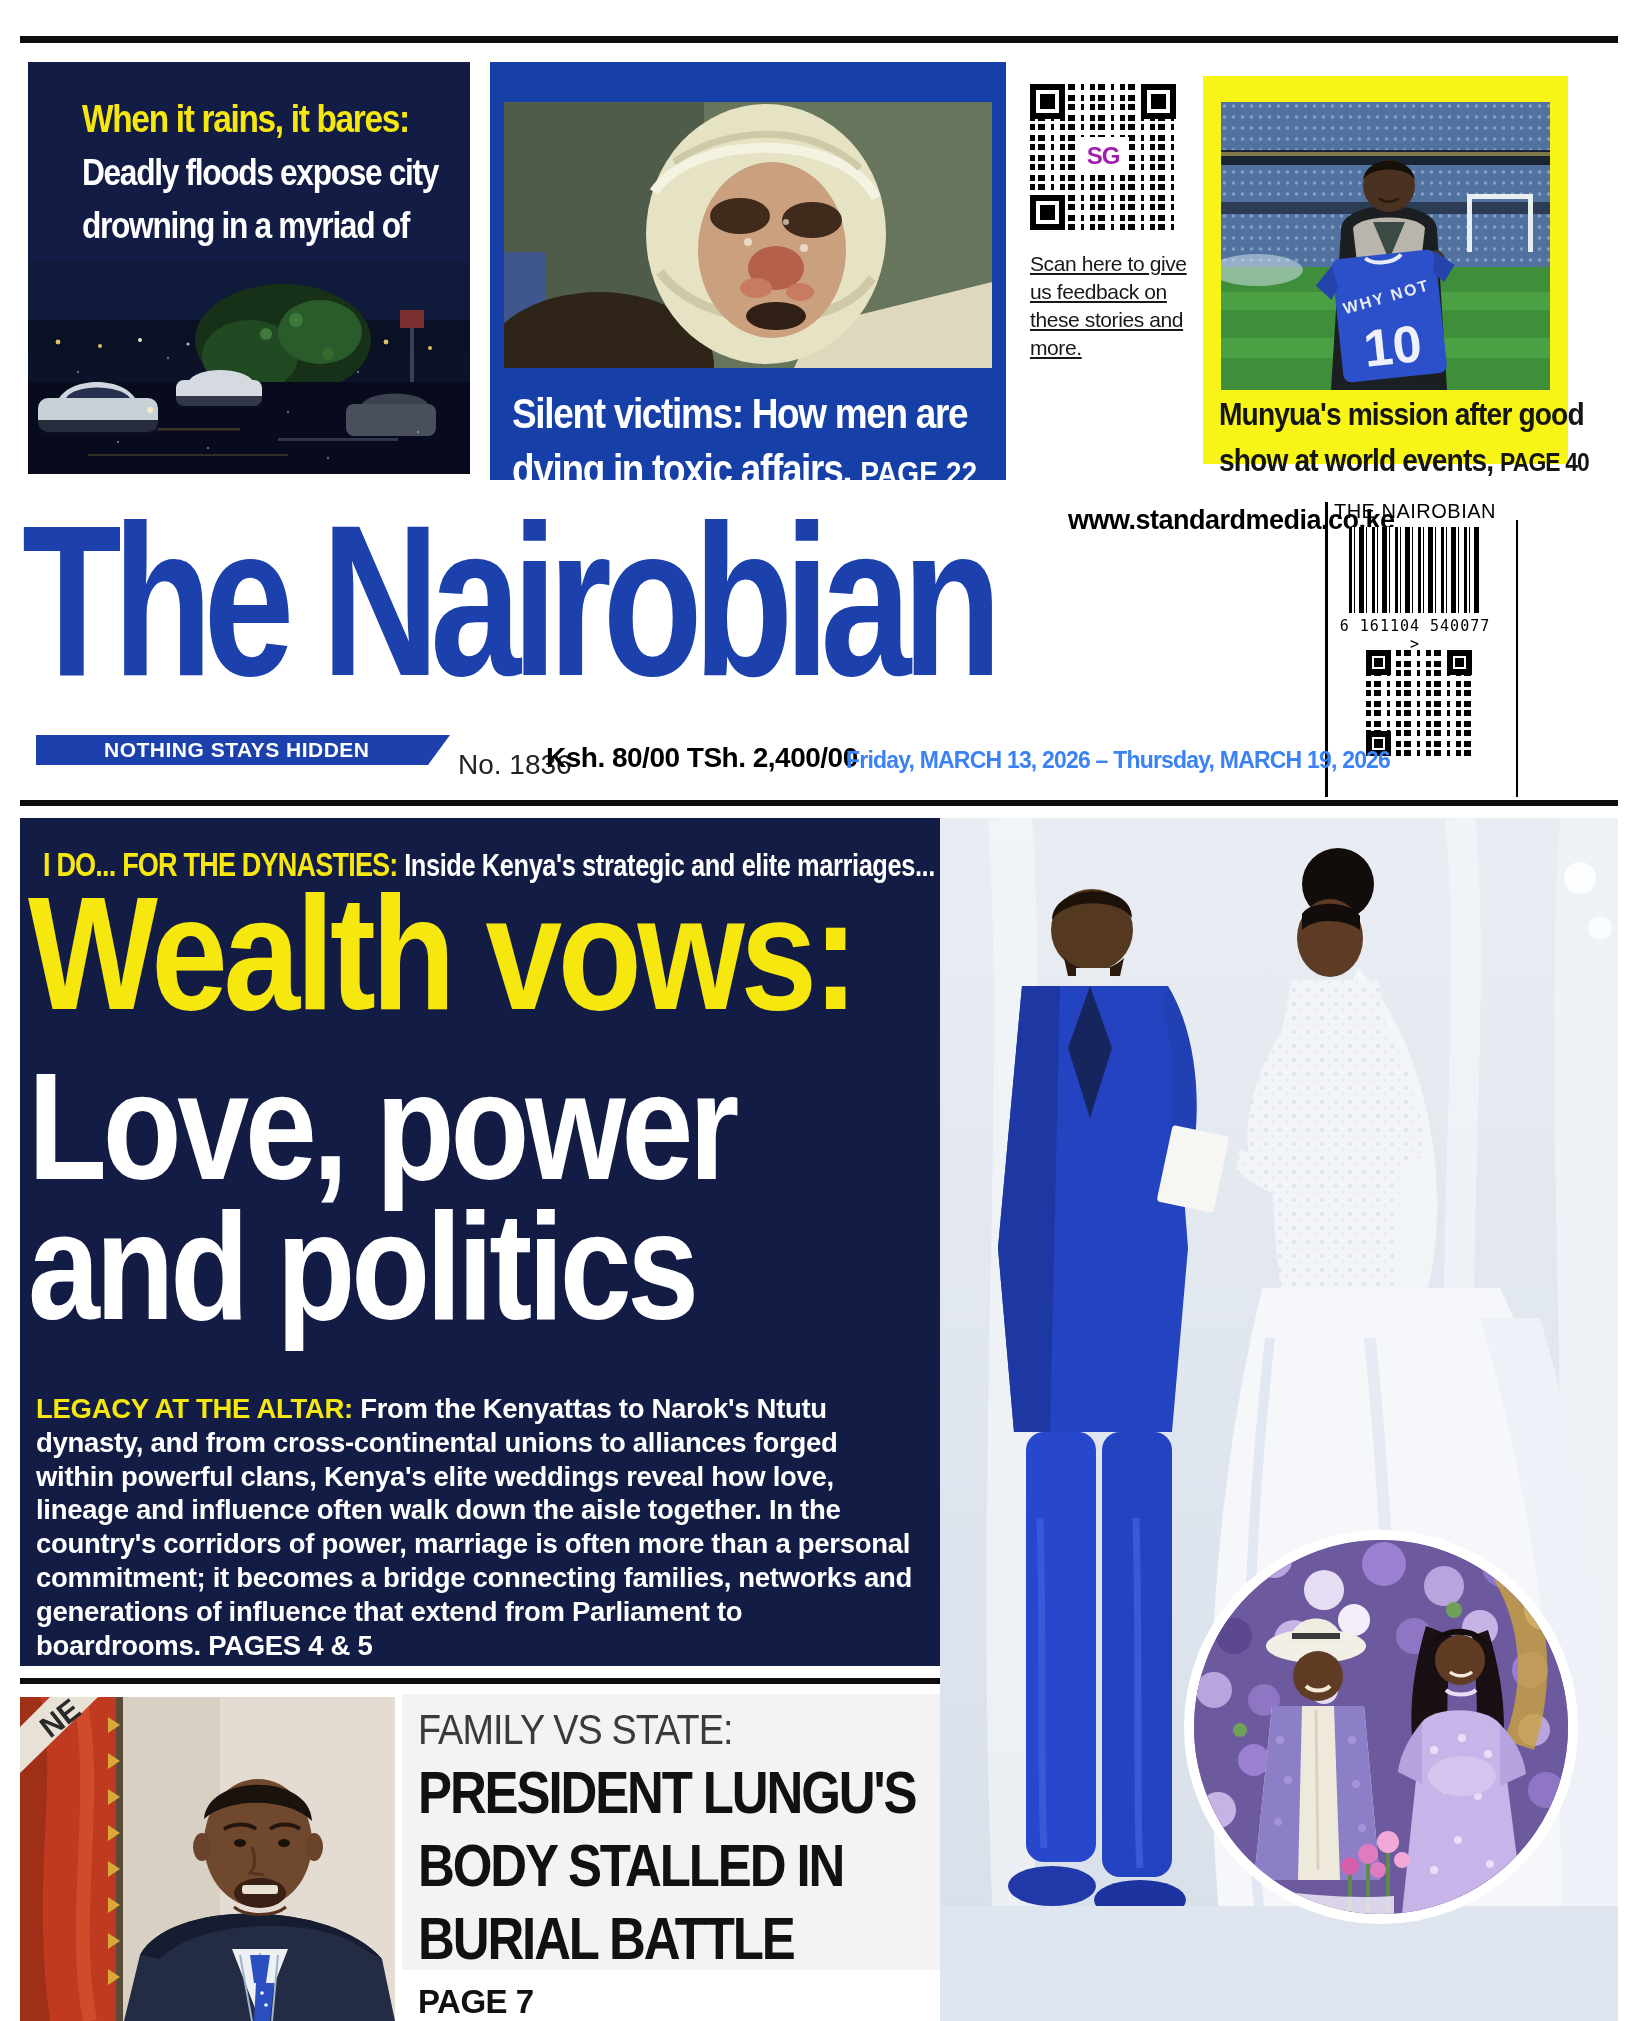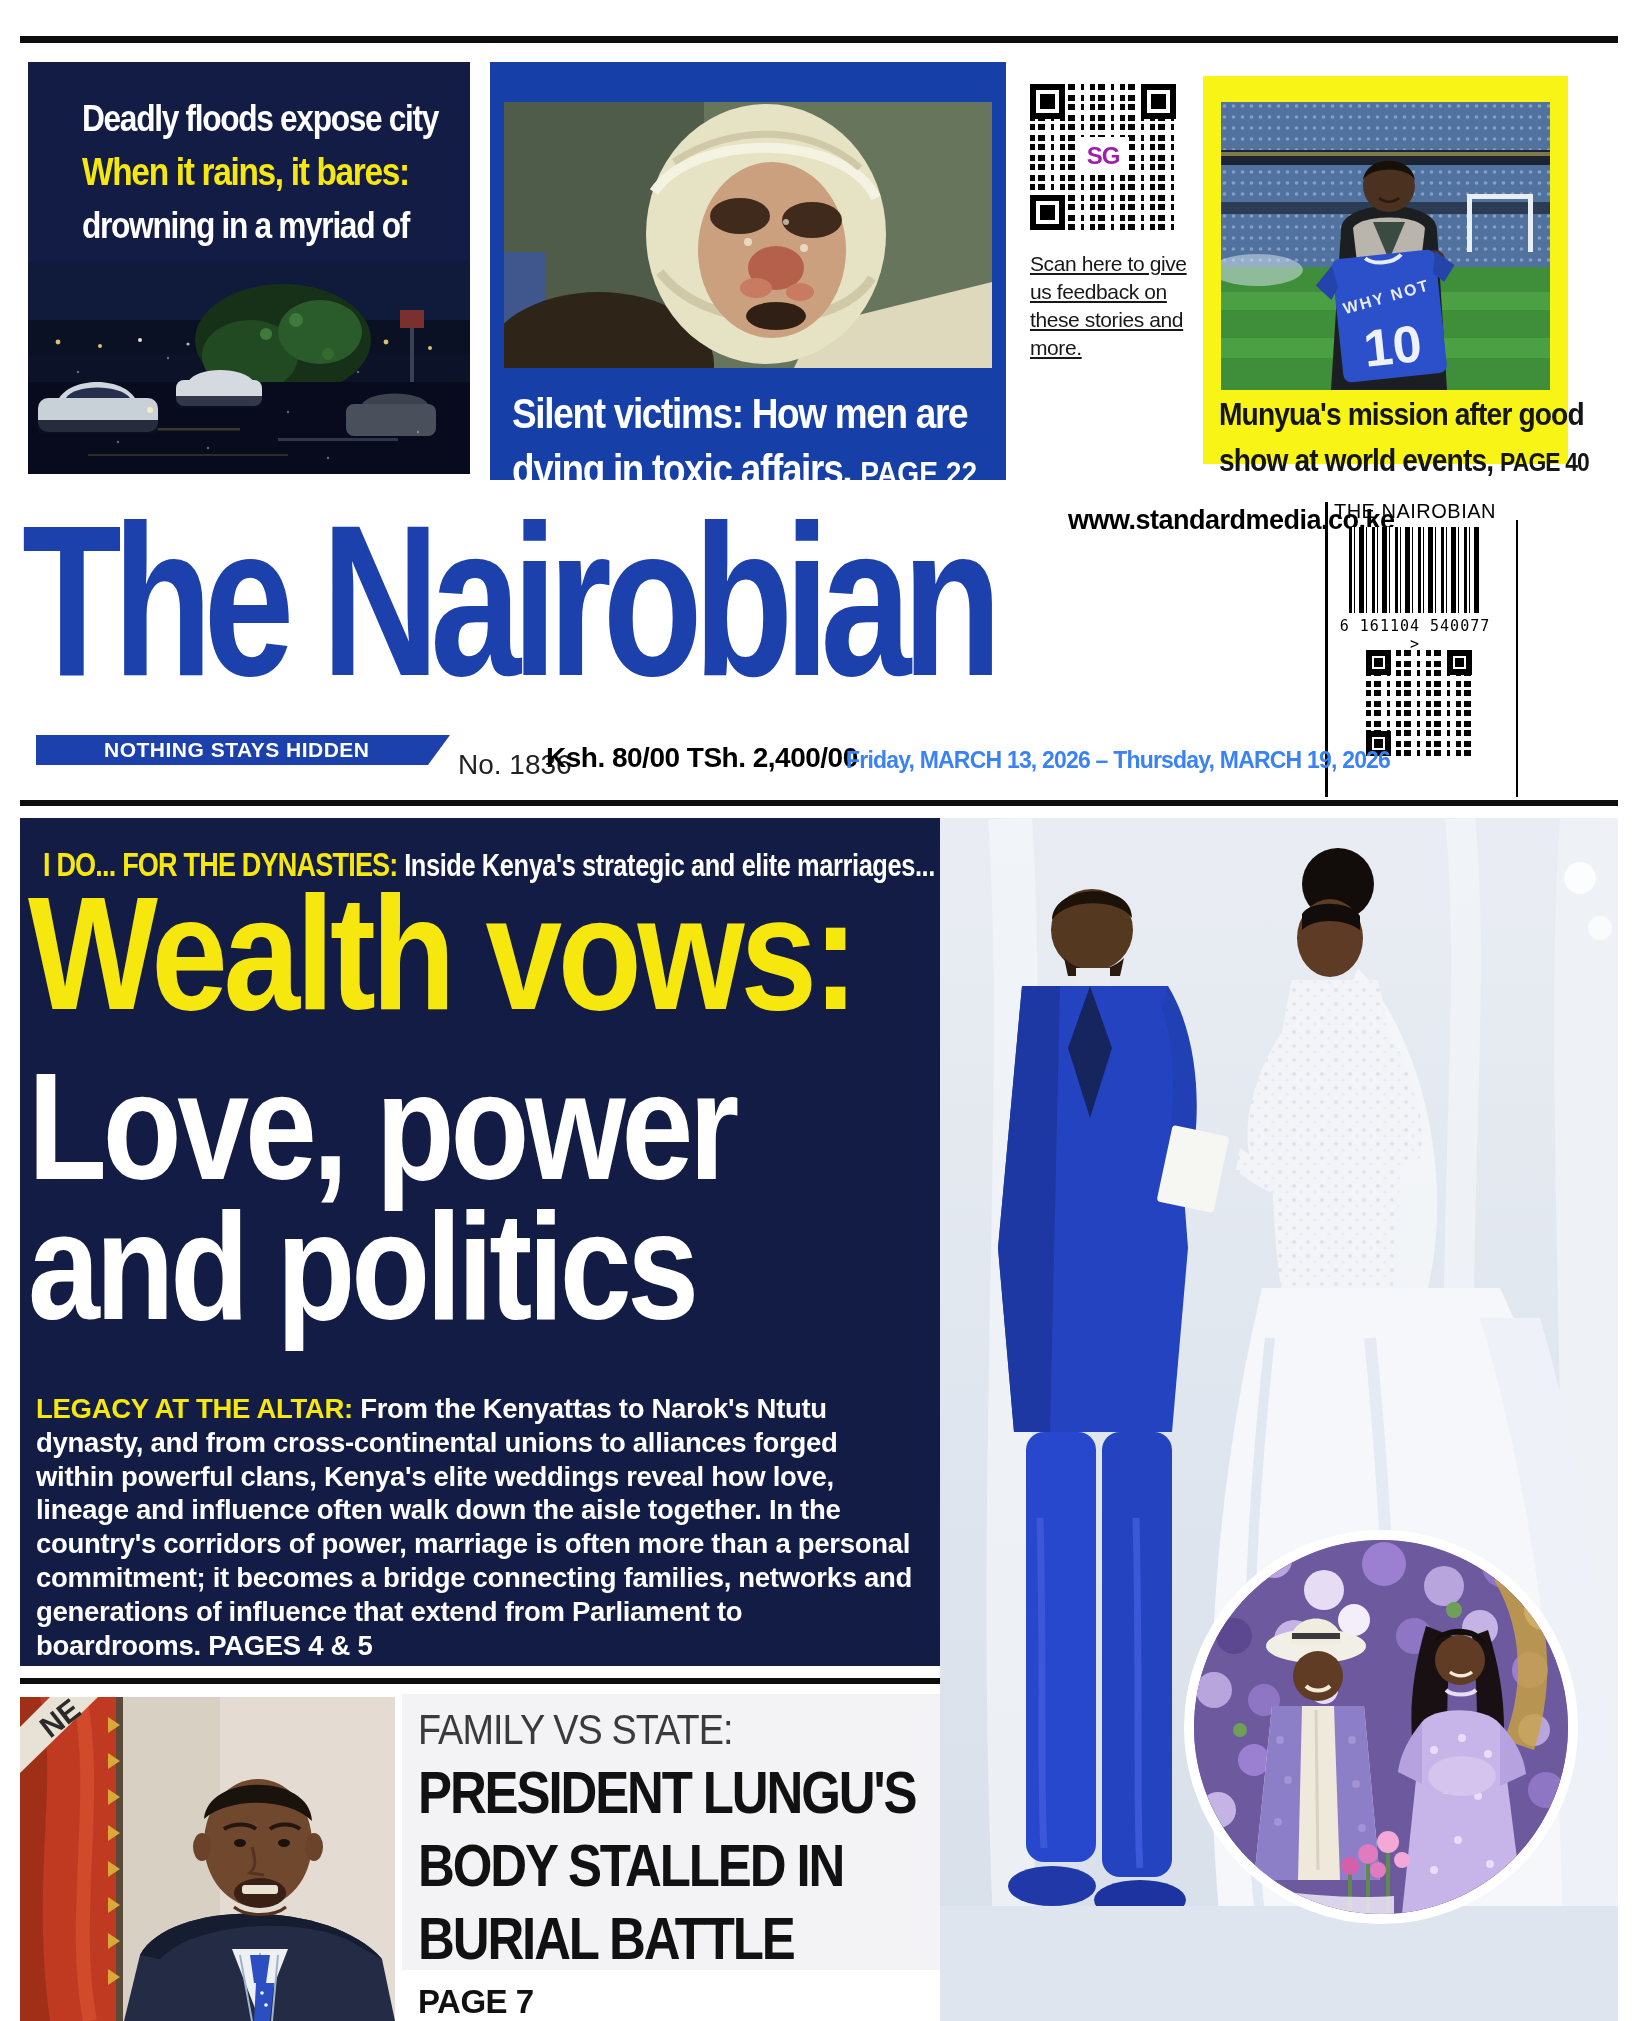--- a/index.html
+++ b/index.html
@@ -90,22 +90,22 @@
 </style>
 </head>
 <body>
 
 <div id="page">
 
   <div class="abs rule" style="left:20px;top:36px;width:1598px;height:7px;"></div>
 
   <div class="abs" id="panel-floods">
     <div class="abs" id="floods-text">
+      <div><span class="cond floods-kicker">When it rains, it bares:</span></div>
       <div><span class="cond floods-line">Deadly floods expose  city</span></div>
-      <div><span class="cond floods-kicker">When it rains, it bares:</span></div>
       <div><span class="cond floods-line">drowning in a myriad of</span></div>
       <div><span class="cond floods-line"><span>planning failures,</span>&nbsp;<span class="floods-page">PAGE 14</span></span></div>
     </div>
     <svg class="abs" id="floods-photo" viewBox="0 0 442 212">
       <rect width="442" height="212" fill="#0c1228"></rect>
       <rect y="0" width="442" height="92" fill="#101a3a"></rect>
       <rect y="58" width="442" height="34" fill="#0a1124"></rect>
       <circle cx="30" cy="80" r="2.4" fill="#d9c06a"></circle>
         <circle cx="72" cy="84" r="2" fill="#d9c06a"></circle>
       <circle cx="112" cy="78" r="2" fill="#e8e3c2"></circle>

